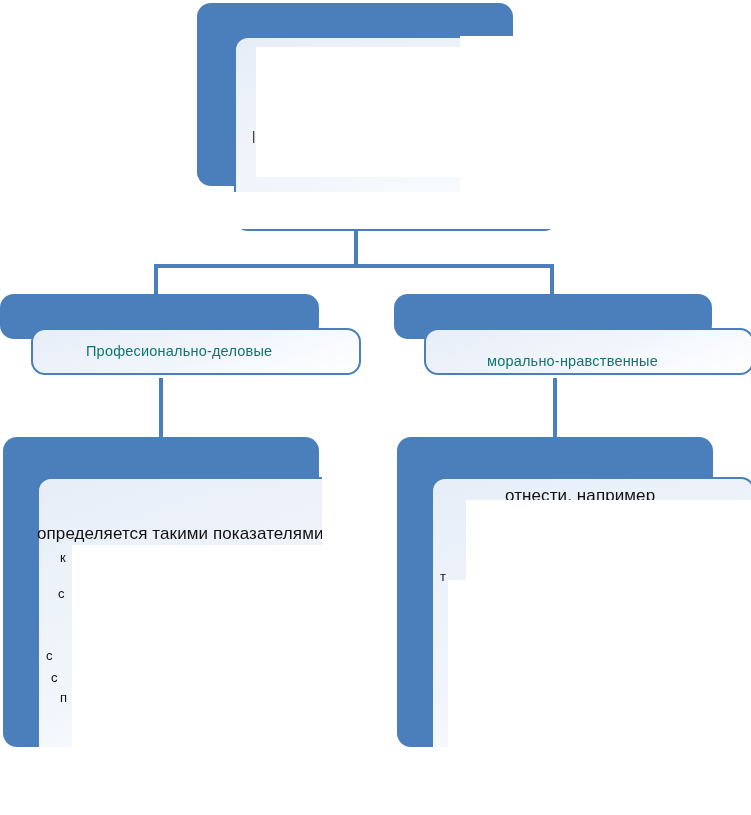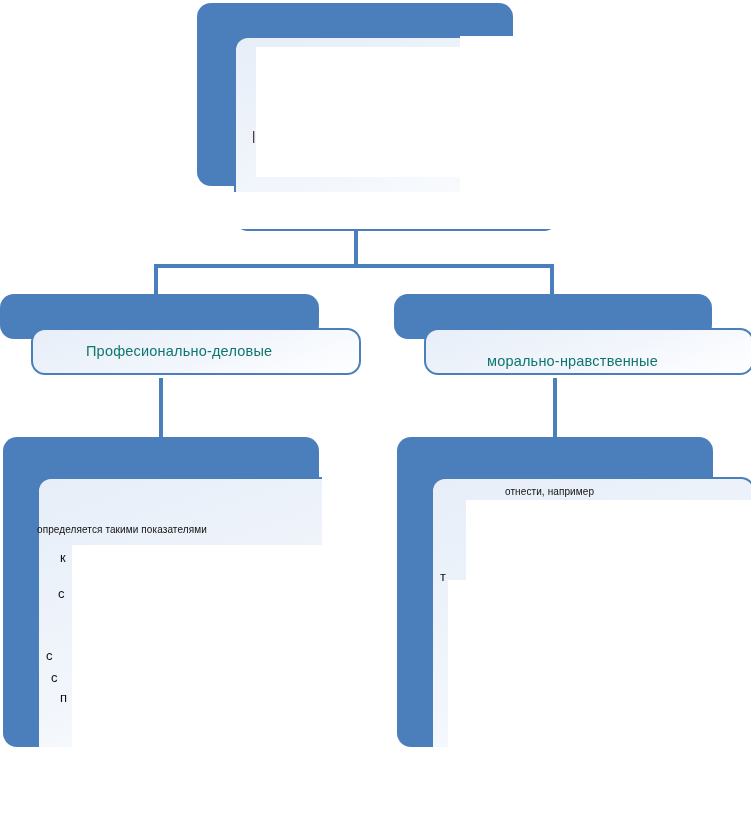--- a/index.html
+++ b/index.html
@@ -50,21 +50,21 @@
     color: #1a1a1a;
     font-family: "Liberation Sans", sans-serif;
     white-space: nowrap;
   }
   .mid-label {
     font-size: 14.5px;
     letter-spacing: 0.2px;
     color: #0f766e;
   }
   .body-head {
-    font-size: 10px;
+    font-size: 17px;
     letter-spacing: 0.1px;
     color: #111111;
   }
   .body-line {
     font-size: 13px;
     color: #111111;
   }
   .tiny-mark {
     font-size: 13px;
     color: #2b1414;

